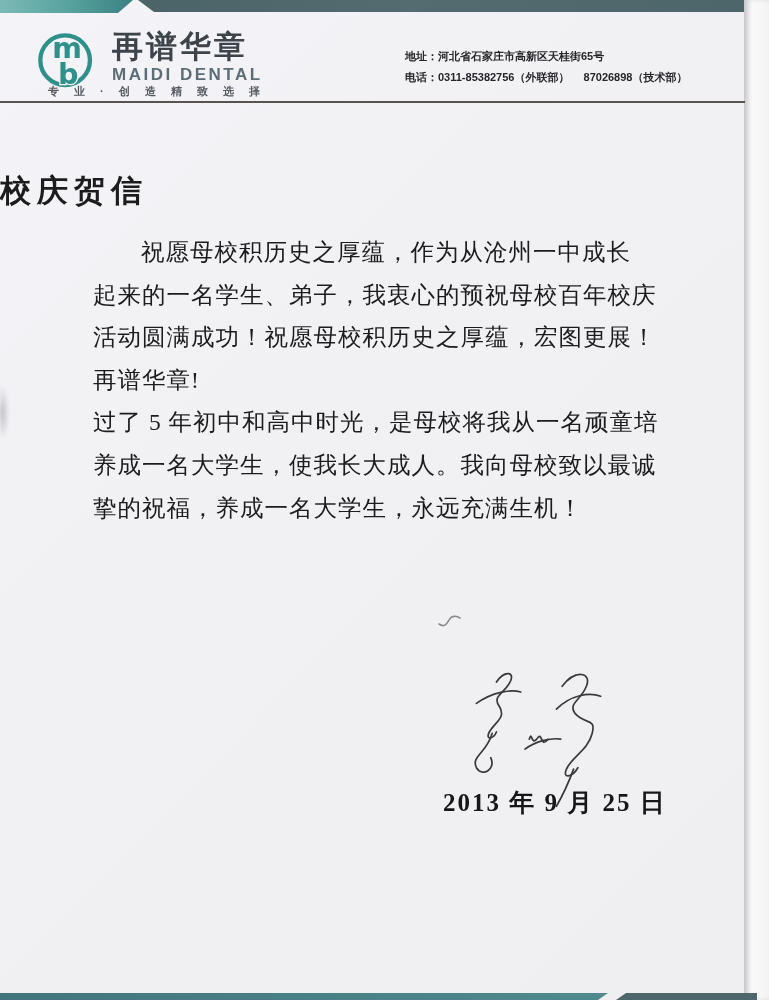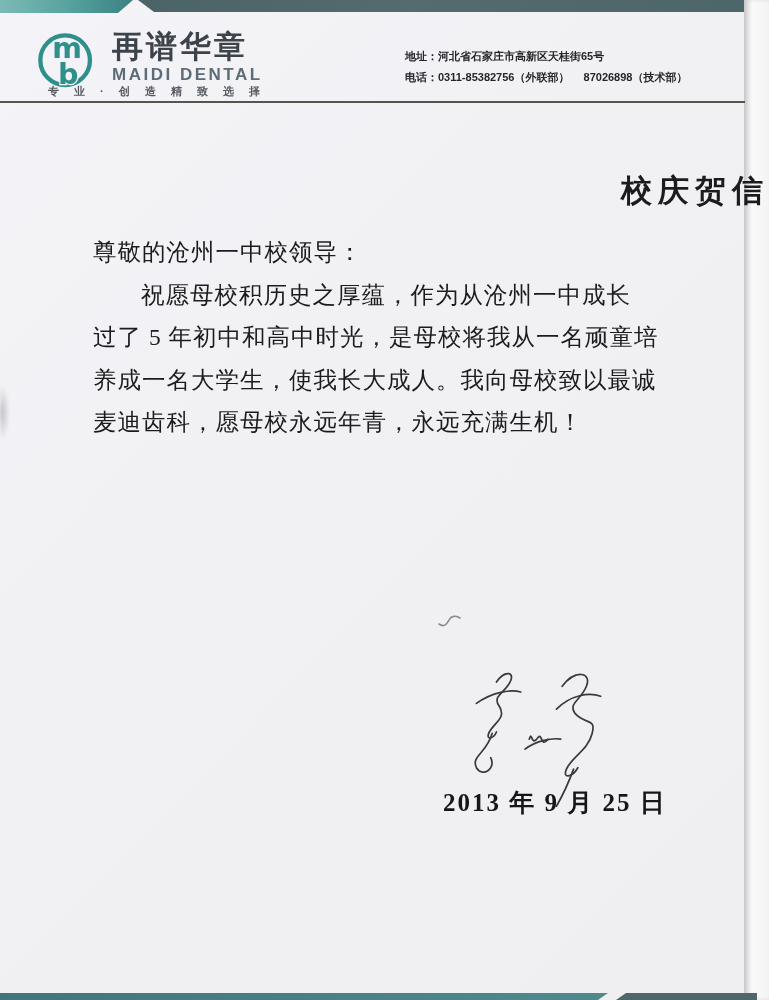--- a/index.html
+++ b/index.html
@@ -34,21 +34,21 @@
   .brand{position:absolute;left:112px;top:30px;font-family:"Liberation Sans","DejaVu Sans",sans-serif;}
   .brand-cn{font-size:31px;font-weight:bold;color:#3d434b;letter-spacing:3px;line-height:34px;}
   .brand-en{font-size:17px;font-weight:bold;color:#5c6d78;letter-spacing:2.5px;line-height:22px;}
   .slogan{position:absolute;left:48px;top:84px;font-family:Liberation Sans, sans-serif;
         font-size:11px;font-weight:bold;color:#555a61;letter-spacing:6px;white-space:nowrap;}
   .contact{position:absolute;left:405px;top:46px;font-family:"Liberation Sans","DejaVu Sans",sans-serif;
         font-size:11px;font-weight:bold;color:#26262a;line-height:21px;white-space:nowrap;}
   .divider{position:absolute;left:0;top:101px;width:745px;height:2px;background:#57534f;}
 
   
-  .title{position:absolute;left:0;top:170px;width:769px;text-align:right;
+  .title{position:absolute;left:0;top:170px;width:769px;text-align:left;
         font-size:31px;font-weight:bold;color:#1c1c1e;letter-spacing:6px;}
   .body-text{position:absolute;left:93px;top:231px;width:610px;
         font-size:23.5px;color:#1c1c1e;letter-spacing:1px;}
   .line{height:42.6px;line-height:42.6px;white-space:nowrap;}
   .indent{padding-left:48px;}
 
   
   .signature{position:absolute;left:440px;top:662px;}
   .sig-stroke{fill:none;stroke:#3a3a3e;stroke-width:2.4;stroke-linecap:round;stroke-linejoin:round;}
   .date{position:absolute;left:443px;top:786px;font-size:25px;font-weight:bold;
@@ -90,25 +90,27 @@
       <div>地址：河北省石家庄市高新区天桂街65号</div>
       <div>电话：0311-85382756（外联部）　 87026898（技术部）</div>
     </div>
   </div>
 
   <div class="divider"></div>
 
   <div class="title">校庆贺信</div>
 
   <div class="body-text">
-    <div class="line">尊敬的沧州一中校领导：</div>
     <div class="line indent">祝愿母校积历史之厚蕴，作为从沧州一中成长</div>
+    <div class="line">起来的一名学生、弟子，我衷心的预祝母校百年校庆</div>
+    <div class="line">活动圆满成功！祝愿母校积历史之厚蕴，宏图更展！</div>
+    <div class="line">再谱华章!</div>
     <div class="line">过了 5 年初中和高中时光，是母校将我从一名顽童培</div>
     <div class="line">养成一名大学生，使我长大成人。我向母校致以最诚</div>
-    <div class="line">麦迪齿科，愿母校永远年青，永远充满生机！</div>
+    <div class="line">挚的祝福，养成一名大学生，永远充满生机！</div>
   </div>
 
   <svg class="signature" width="180" height="150" viewBox="0 0 210 210" aria-label="李世勇">
     <path class="sig-stroke" d="M58,28 C70,10 86,14 76,30 C68,44 52,48 62,62 C72,78 56,84 48,98 C42,110 54,108 58,98"></path>
     <path class="sig-stroke" d="M30,58 C52,42 78,38 92,42"></path>
     <path class="sig-stroke" d="M52,100 C44,128 22,132 30,148 C38,162 58,150 50,134"></path>
     <path class="sig-stroke" d="M104,108 C108,94 106,120 116,106 C122,97 120,122 130,108"></path>
     <path class="sig-stroke" d="M98,122 C114,110 136,106 148,108"></path>
     <path class="sig-stroke" d="M150,34 C168,10 192,14 184,34 C176,54 158,58 168,72 C182,88 198,78 192,100 C186,124 164,132 156,150 C150,164 164,162 172,148"></path>
     <path class="sig-stroke" d="M142,66 C162,46 188,42 204,48"></path>

